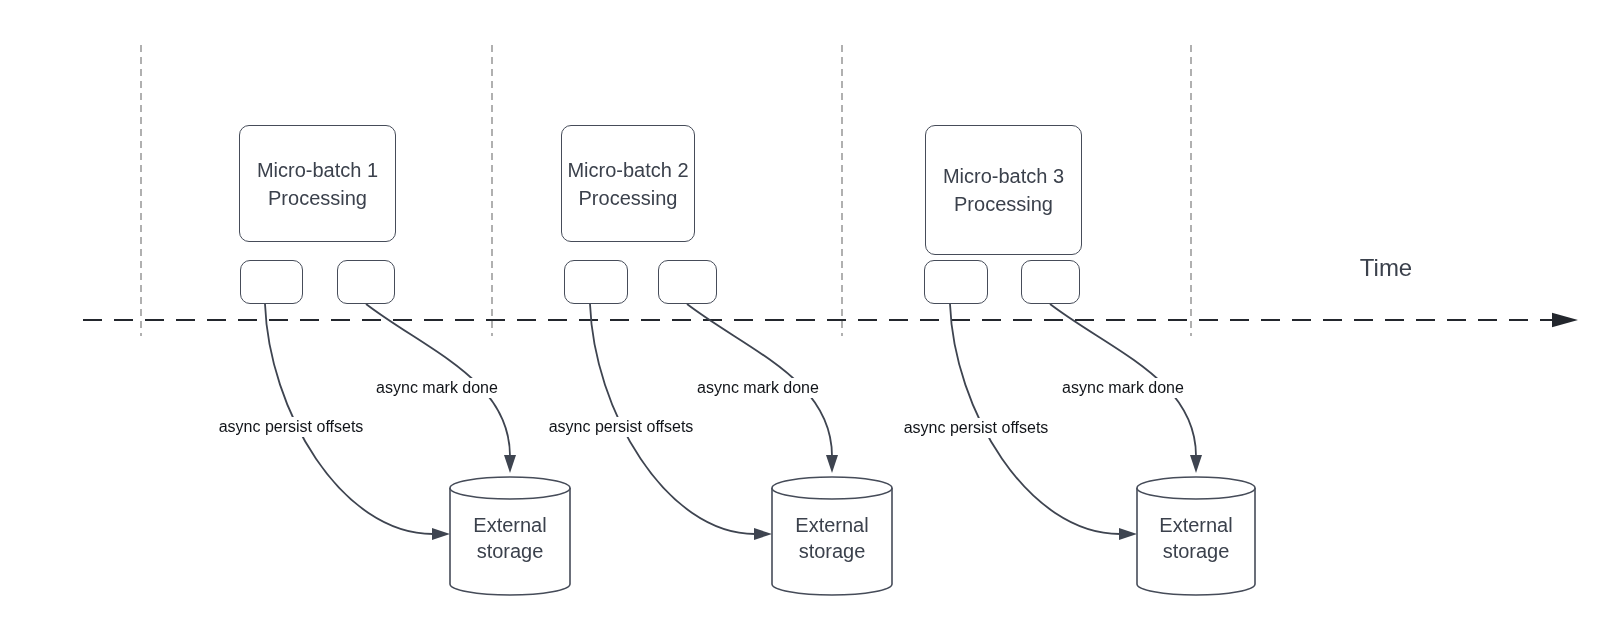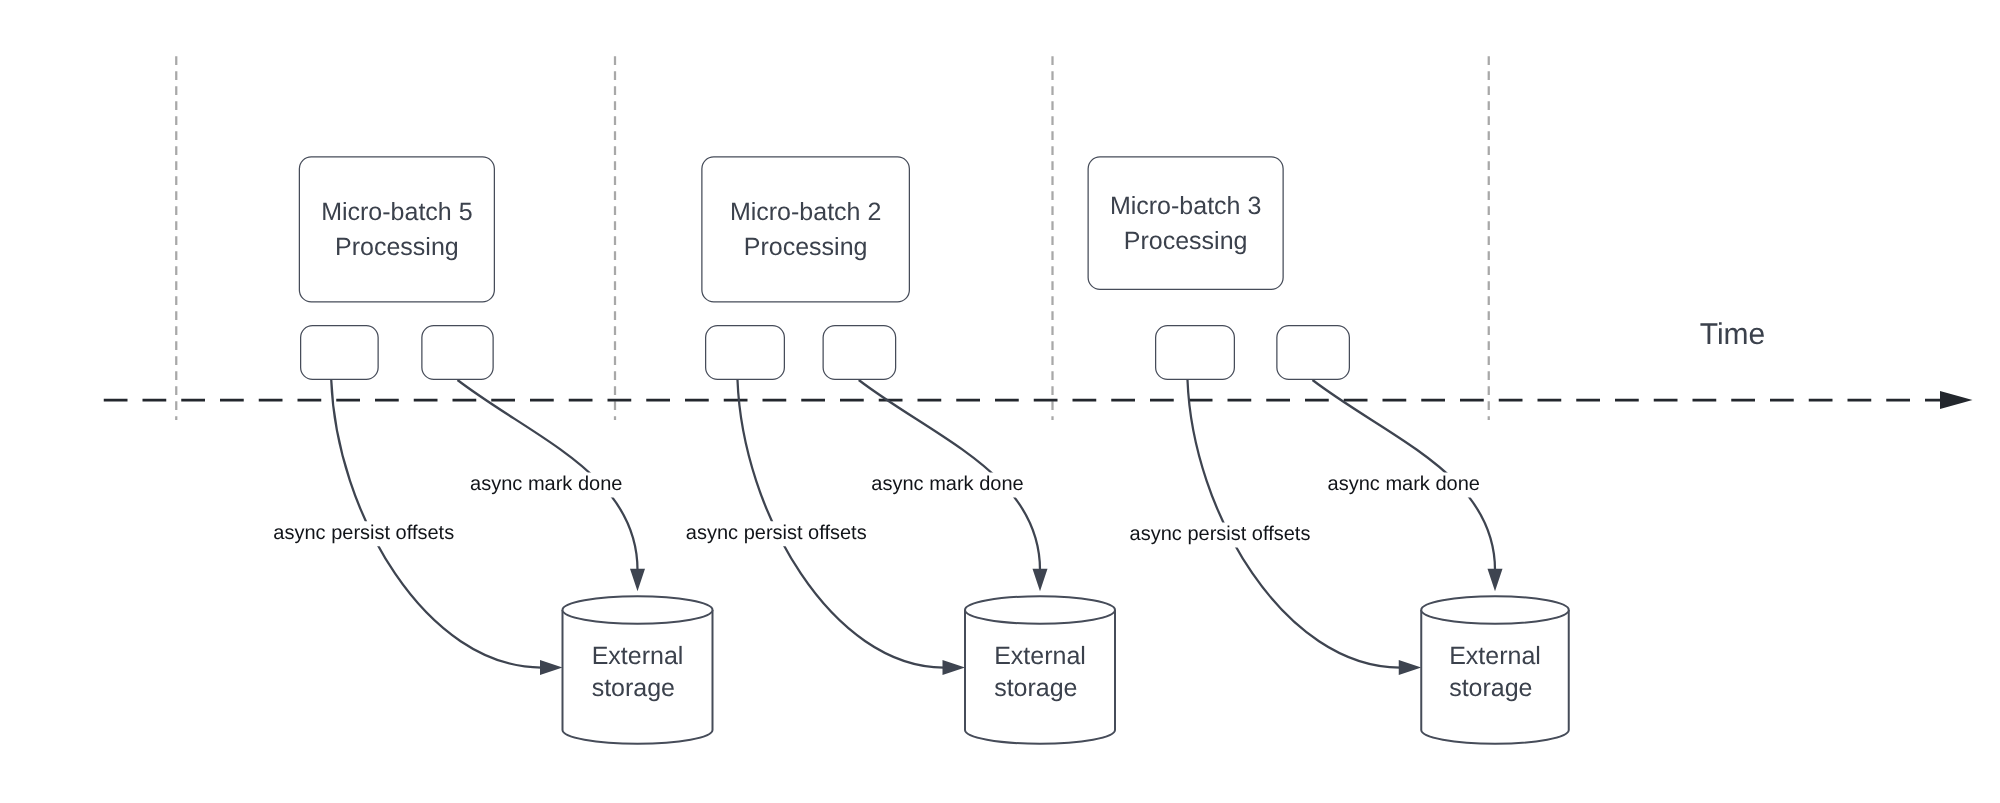--- a/index.html
+++ b/index.html
@@ -33,20 +33,21 @@
   .node span {
     white-space: pre-line;
     text-align: center;
     font-size: 20px;
     line-height: 28px;
     color: #3b414c;
   }
   .cyl-label {
     position: absolute;
     white-space: pre-line;
+    text-align: center;
     font-size: 20px;
     line-height: 26px;
     color: #3b414c;
     transform: translate(-50%, -50%);
   }
   .edge-label {
     position: absolute;
     transform: translate(-50%, -50%);
     background: #ffffff;
     padding: 1px 3px;
@@ -101,42 +102,42 @@
       <path d="M772,488 L772,584 A60,11 0 0 0 892,584 L892,488" fill="#ffffff" stroke="#464c59" stroke-width="1.6"></path>
       <ellipse cx="832" cy="488" rx="60" ry="11" fill="#ffffff" stroke="#464c59" stroke-width="1.6"></ellipse>
     </g>
     <g>
       <path d="M1137,488 L1137,584 A59,11 0 0 0 1255,584 L1255,488" fill="#ffffff" stroke="#464c59" stroke-width="1.6"></path>
       <ellipse cx="1196" cy="488" rx="59" ry="11" fill="#ffffff" stroke="#464c59" stroke-width="1.6"></ellipse>
     </g>
   </svg>
 
   <div class="node" style="left:239px;top:125px;width:157px;height:117px">
-    <span>Micro-batch 5
+    <span>Micro-batch 1
 Processing</span>
   </div>
   <div class="node" style="left:240px;top:260px;width:63px;height:44px"></div>
   <div class="node" style="left:337px;top:260px;width:58px;height:44px"></div>
   <div class="edge-label" style="left:291px;top:427px">async persist offsets</div>
   <div class="edge-label" style="left:437px;top:388px">async mark done</div>
   <div class="cyl-label" style="left:510px;top:538px">External
 storage</div>
 
-  <div class="node" style="left:561px;top:125px;width:167px;height:117px">
+  <div class="node" style="left:561px;top:125px;width:134px;height:117px">
     <span>Micro-batch 2
 Processing</span>
   </div>
   <div class="node" style="left:564px;top:260px;width:64px;height:44px"></div>
   <div class="node" style="left:658px;top:260px;width:59px;height:44px"></div>
   <div class="edge-label" style="left:621px;top:427px">async persist offsets</div>
   <div class="edge-label" style="left:758px;top:388px">async mark done</div>
   <div class="cyl-label" style="left:832px;top:538px">External
 storage</div>
 
-  <div class="node" style="left:870px;top:125px;width:157px;height:107px">
+  <div class="node" style="left:925px;top:125px;width:157px;height:130px">
     <span>Micro-batch 3
 Processing</span>
   </div>
   <div class="node" style="left:924px;top:260px;width:64px;height:44px"></div>
   <div class="node" style="left:1021px;top:260px;width:59px;height:44px"></div>
   <div class="edge-label" style="left:976px;top:428px">async persist offsets</div>
   <div class="edge-label" style="left:1123px;top:388px">async mark done</div>
   <div class="cyl-label" style="left:1196px;top:538px">External
 storage</div>
 

